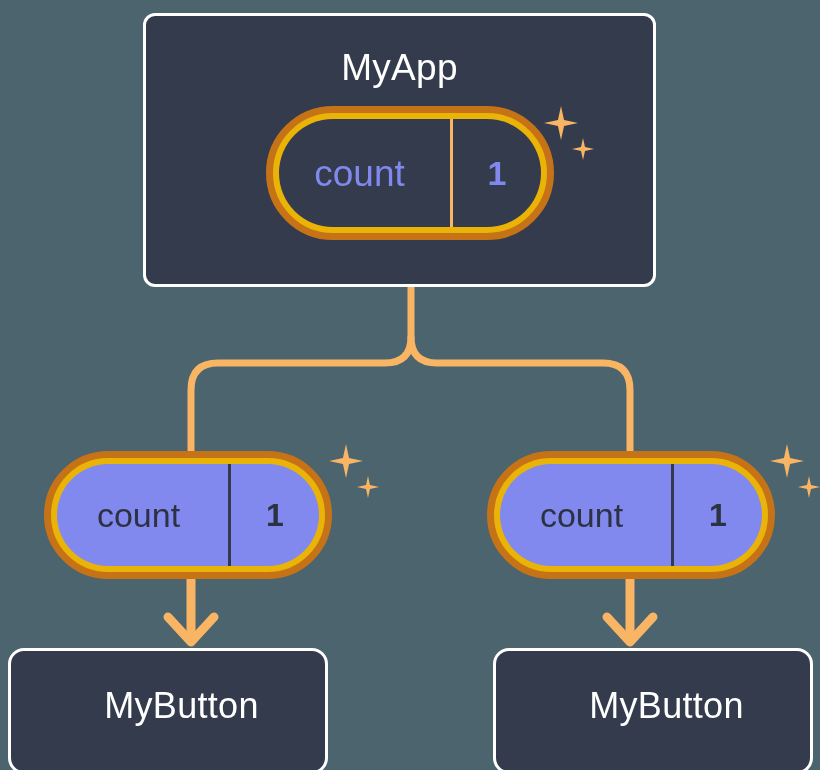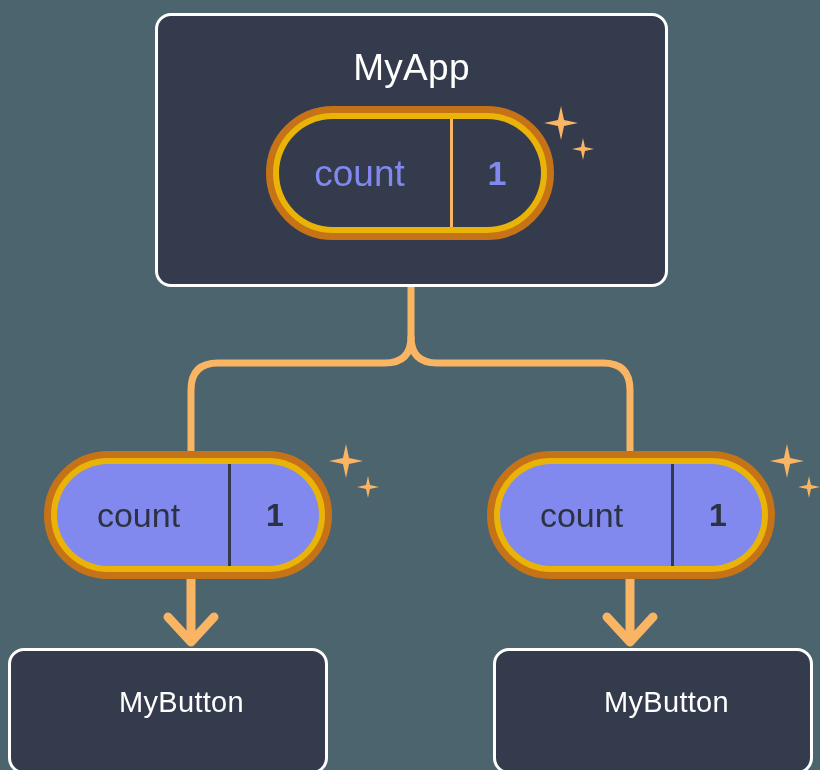--- a/index.html
+++ b/index.html
@@ -44,44 +44,45 @@
     color: #ffffff;
     font-size: 37px;
     font-weight: 400;
     letter-spacing: 0.3px;
     text-align: center;
     white-space: nowrap;
     line-height: 1;
   }
 
   #card-myapp {
-    left: 155px;
+    left: 143px;
     top: 13px;
     width: 513px;
     height: 274px;
+    border-radius: 12px;
   }
   #card-myapp .comp-title {
     margin-top: 33px;
   }
 
   #card-mybutton-left {
     left: 8px;
     top: 648px;
     width: 320px;
     height: 126px;
   }
   #card-mybutton-right {
     left: 493px;
     top: 648px;
     width: 320px;
     height: 126px;
   }
   .btn-card .comp-title {
     margin-top: 37px;
-    font-size: 29px;
+    font-size: 36px;
     margin-left: 27px;
   }
 
   
   .pill-wrap {
     position: absolute;
     z-index: 4;
   }
   .pill {
     box-sizing: border-box;

